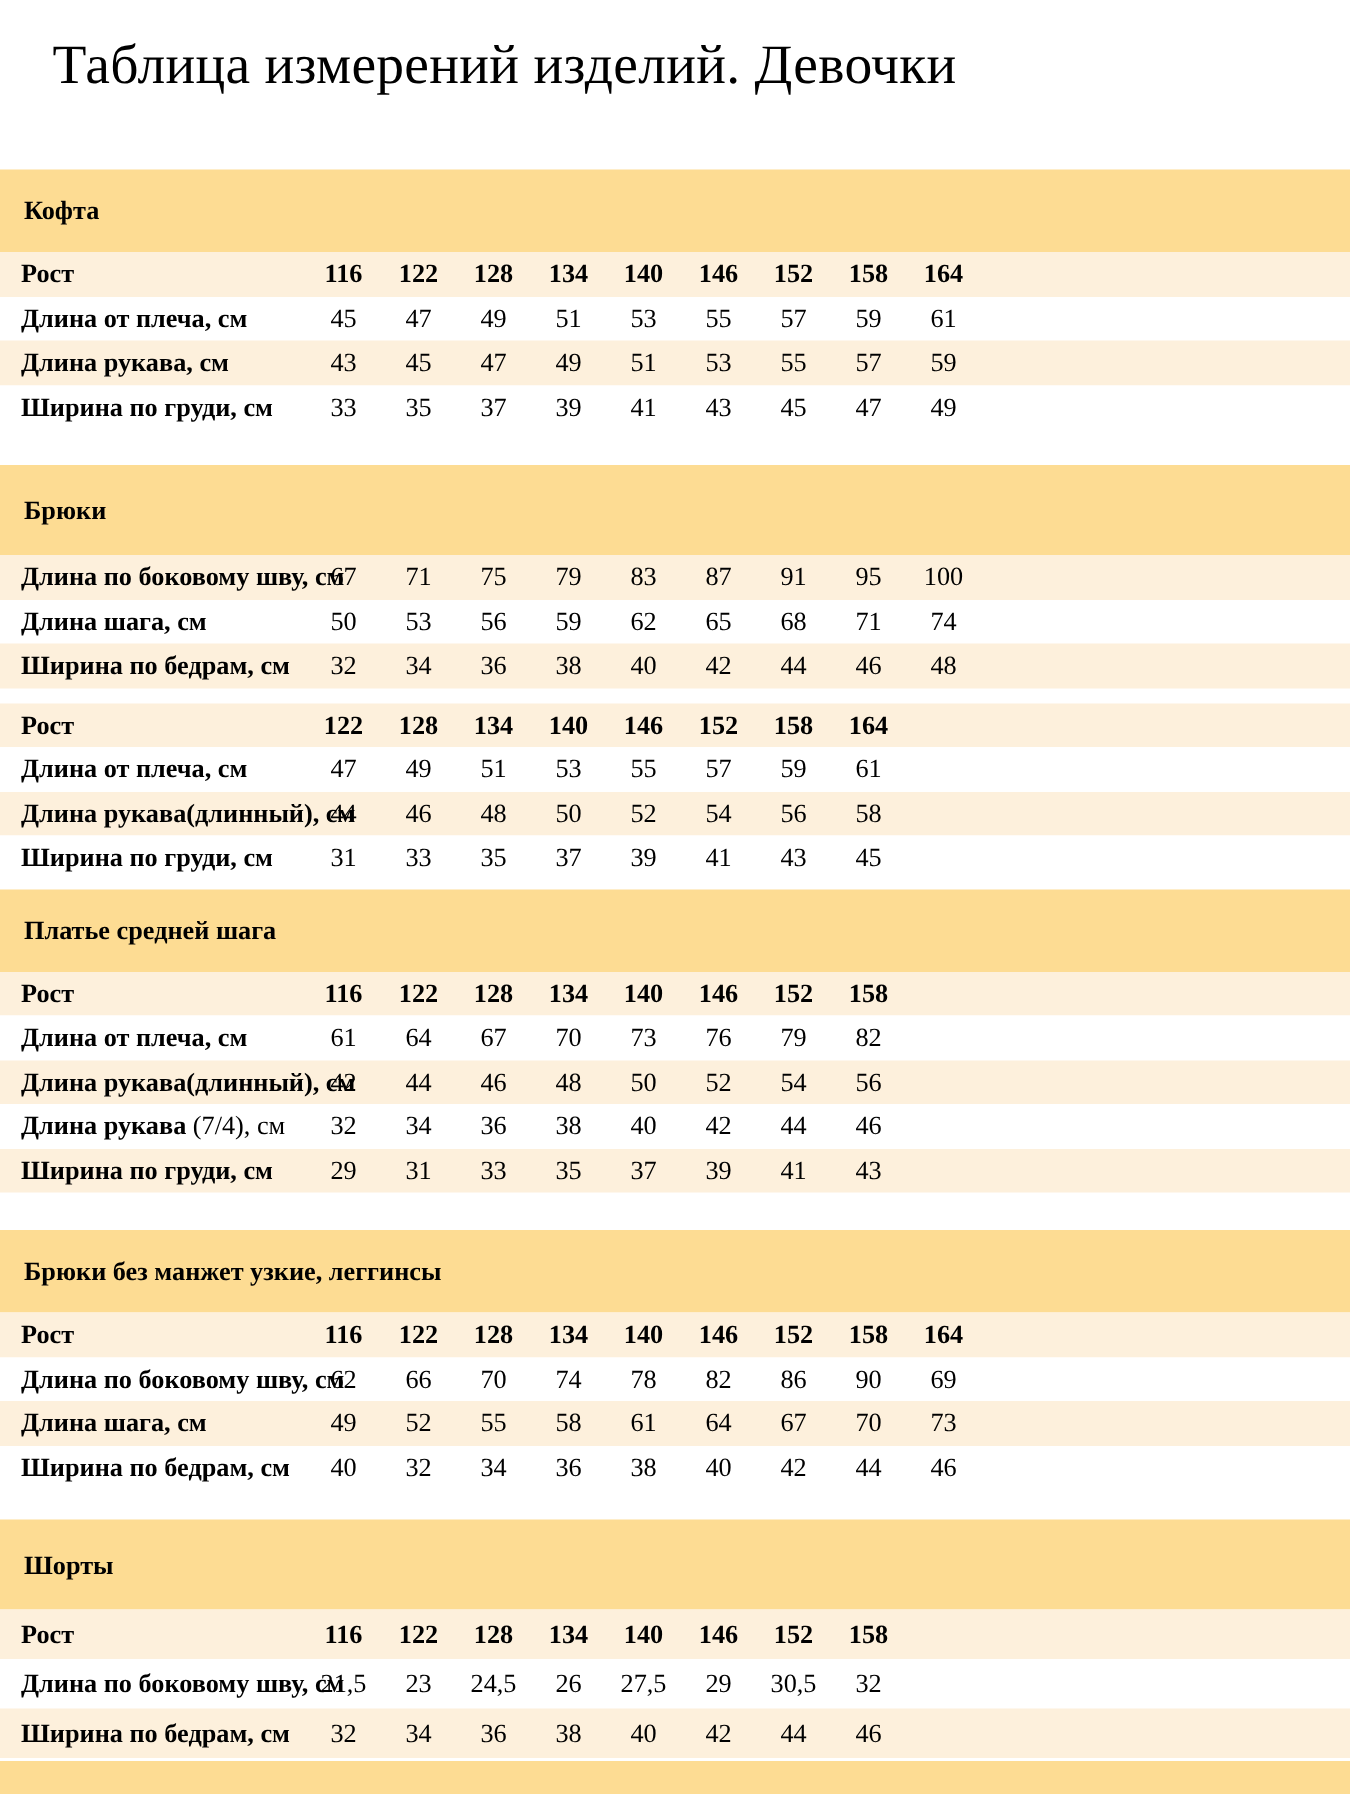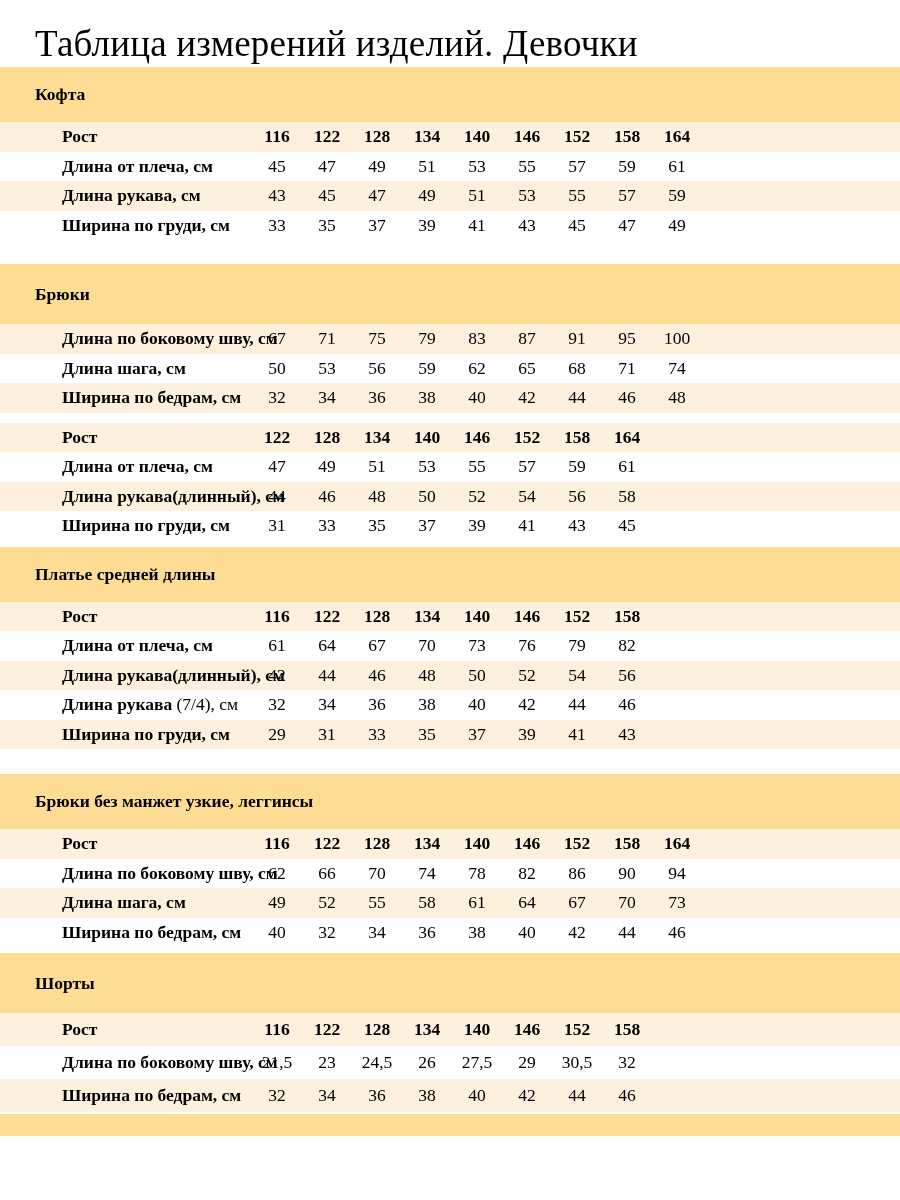--- a/index.html
+++ b/index.html
@@ -7,39 +7,39 @@
     --cream:#fdf0dc;
     --ink:#000000;
   }
   *{box-sizing:border-box;}
   html,body{margin:0;padding:0;}
   body{
     width:900px;height:1200px;overflow:hidden;background:#ffffff;
     font-family:"Liberation Serif","DejaVu Serif",serif;color:var(--ink);
   }
   h1.page-title{
-    margin:0;height:67px;padding:22px 0 0 35px;
+    margin:0;height:113px;padding:22px 0 0 35px;
     font-size:37px;font-weight:400;letter-spacing:0.2px;
   }
   .section{margin-top:24px;}
   #sections .section:nth-of-type(1){margin-top:0;}
   #sections .section:nth-of-type(3){margin-top:10px;}
   #sections .section:nth-of-type(4){margin-top:6px;}
   #sections .section:nth-of-type(5){margin-top:25px;}
-  #sections .section:nth-of-type(6){margin-top:6px;}
+  #sections .section:nth-of-type(6){margin-top:20px;}
   .band{
     height:55px;background:var(--gold);
-    display:flex;align-items:center;padding-left:35px;
+    display:flex;align-items:center;padding-left:16px;
     font-size:17.5px;font-weight:700;
   }
   #sections .section:nth-of-type(2) .band,
   #sections .section:nth-of-type(6) .band{height:60px;}
   .row{
     height:29.5px;display:flex;align-items:center;
-    font-size:17.5px;background:#ffffff;padding-left:48px;
+    font-size:17.5px;background:#ffffff;
   }
   #sections .section:nth-of-type(6) .row{height:33px;}
   .row.cream{background:var(--cream);}
   .row .label{
     flex:0 0 204px;width:204px;padding-left:14px;
     font-weight:700;white-space:nowrap;overflow:visible;
   }
   .label .lab-light{font-weight:400;}
   .row .cell{flex:0 0 50px;text-align:center;font-weight:400;}
   .row.bold-values .cell{font-weight:700;text-align:center;}
@@ -186,21 +186,21 @@
           <span class="cell">35</span>
           <span class="cell">37</span>
           <span class="cell">39</span>
           <span class="cell">41</span>
           <span class="cell">43</span>
           <span class="cell">45</span>
         </div>
       </section>
       <section class="section">
         <div class="band">
-          <span class="band-title">Платье средней длины</span>
+          <span class="band-title">Платье средней шага</span>
         </div>
         <div class="row cream bold-values">
           <span class="label"><span class="lab-main">Рост</span></span>
           <span class="cell">116</span>
           <span class="cell">122</span>
           <span class="cell">128</span>
           <span class="cell">134</span>
           <span class="cell">140</span>
           <span class="cell">146</span>
           <span class="cell">152</span>
@@ -270,21 +270,21 @@
         <div class="row white">
           <span class="label"><span class="lab-main">Длина по боковому шву, см</span></span>
           <span class="cell">62</span>
           <span class="cell">66</span>
           <span class="cell">70</span>
           <span class="cell">74</span>
           <span class="cell">78</span>
           <span class="cell">82</span>
           <span class="cell">86</span>
           <span class="cell">90</span>
-          <span class="cell">94</span>
+          <span class="cell">69</span>
         </div>
         <div class="row cream">
           <span class="label"><span class="lab-main">Длина шага, см</span></span>
           <span class="cell">49</span>
           <span class="cell">52</span>
           <span class="cell">55</span>
           <span class="cell">58</span>
           <span class="cell">61</span>
           <span class="cell">64</span>
           <span class="cell">67</span>

